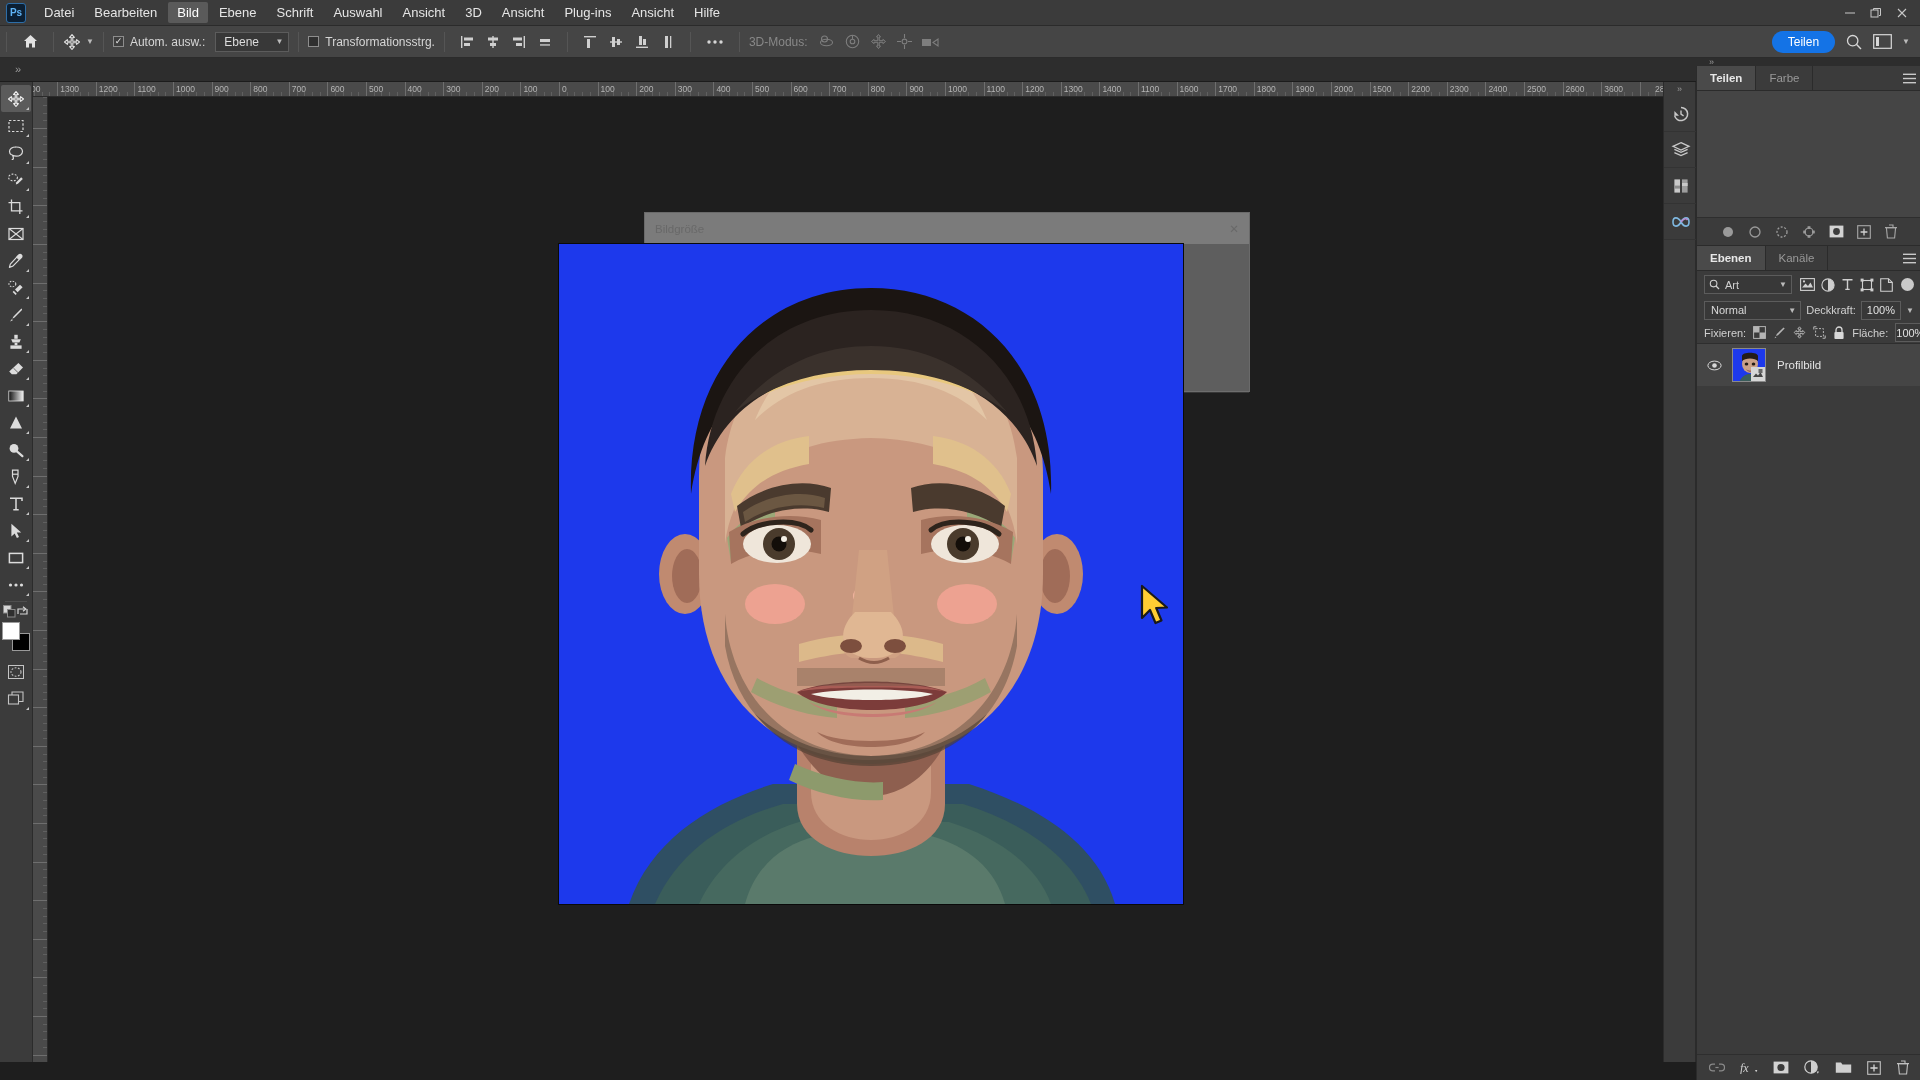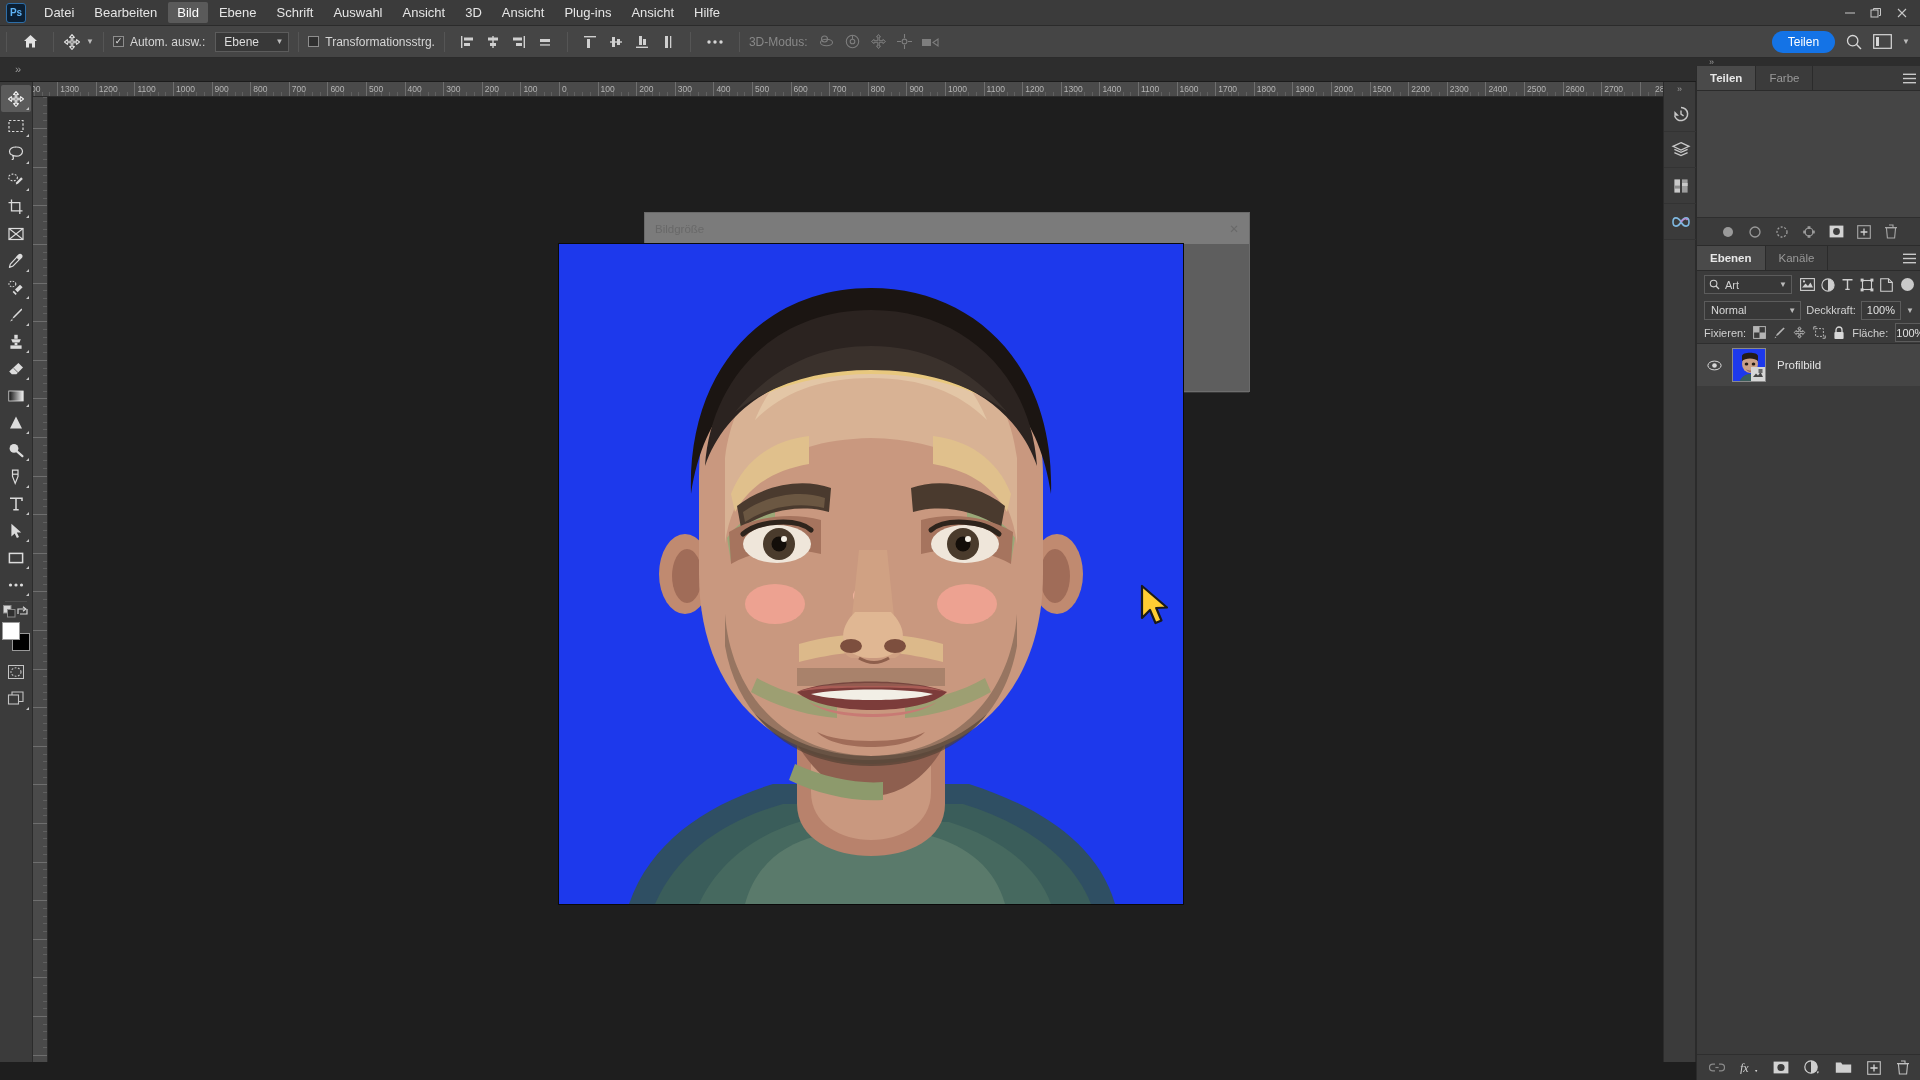--- a/index.html
+++ b/index.html
@@ -877,21 +877,21 @@
       <div class="rh-tick minor" style="left: 1506.44px;"></div>
       <div class="rh-tick minor" style="left: 1514.16px;"></div>
       <div class="rh-tick minor" style="left: 1521.88px;"></div>
       <div class="rh-tick" style="left: 1529.6px;"></div>
       <div class="rh-lbl" style="left: 1529.6px;">2600</div>
       <div class="rh-tick minor" style="left: 1537.32px;"></div>
       <div class="rh-tick minor" style="left: 1545.04px;"></div>
       <div class="rh-tick minor" style="left: 1552.76px;"></div>
       <div class="rh-tick minor" style="left: 1560.48px;"></div>
       <div class="rh-tick" style="left: 1568.2px;"></div>
-      <div class="rh-lbl" style="left: 1568.2px;">2700</div>
+      <div class="rh-lbl" style="left: 1568.2px;">3600</div>
       <div class="rh-tick minor" style="left: 1575.92px;"></div>
       <div class="rh-tick minor" style="left: 1583.64px;"></div>
       <div class="rh-tick minor" style="left: 1591.36px;"></div>
       <div class="rh-tick minor" style="left: 1599.08px;"></div>
       <div class="rh-tick" style="left: 1606.8px;"></div>
       <div class="rh-lbl" style="left: 1619px;">2800</div>
       <div class="rh-tick minor" style="left: 1614.52px;"></div>
       <div class="rh-tick minor" style="left: 1622.24px;"></div>
       <div class="rh-tick minor" style="left: 1629.96px;"></div>
       <div class="rh-tick minor" style="left: 1637.68px;"></div>

